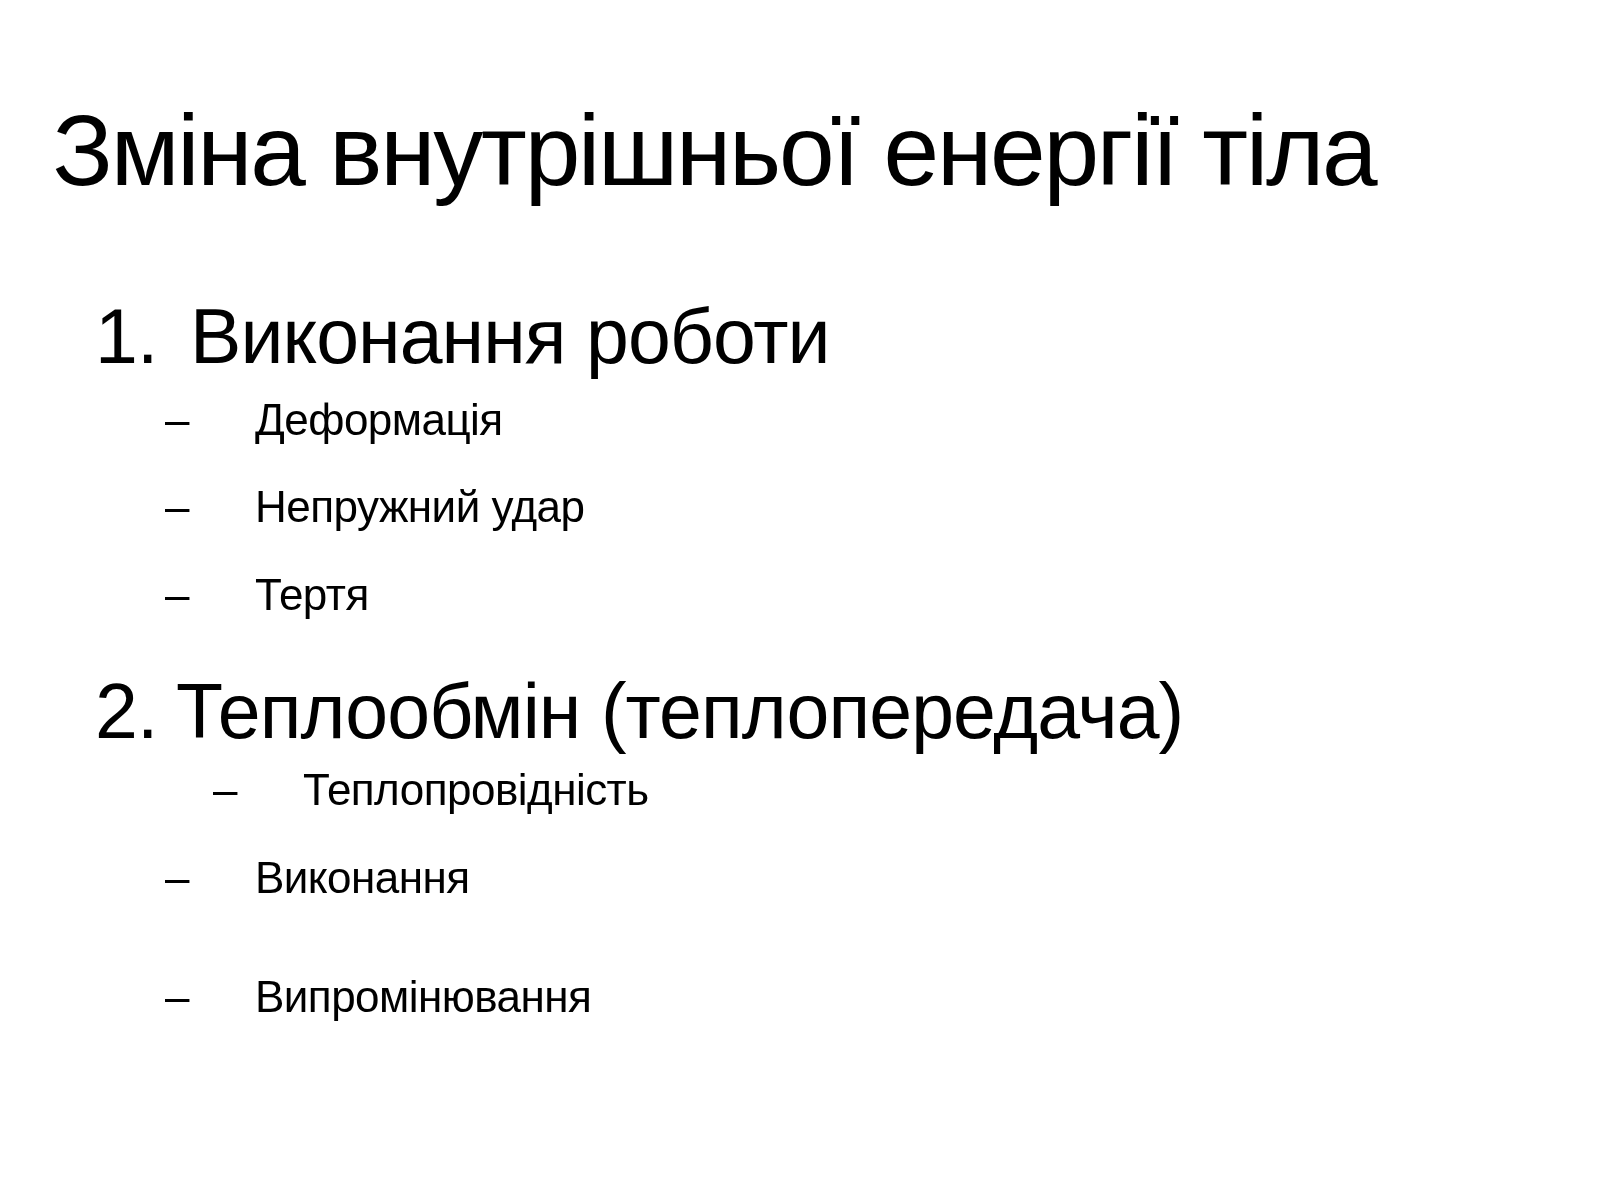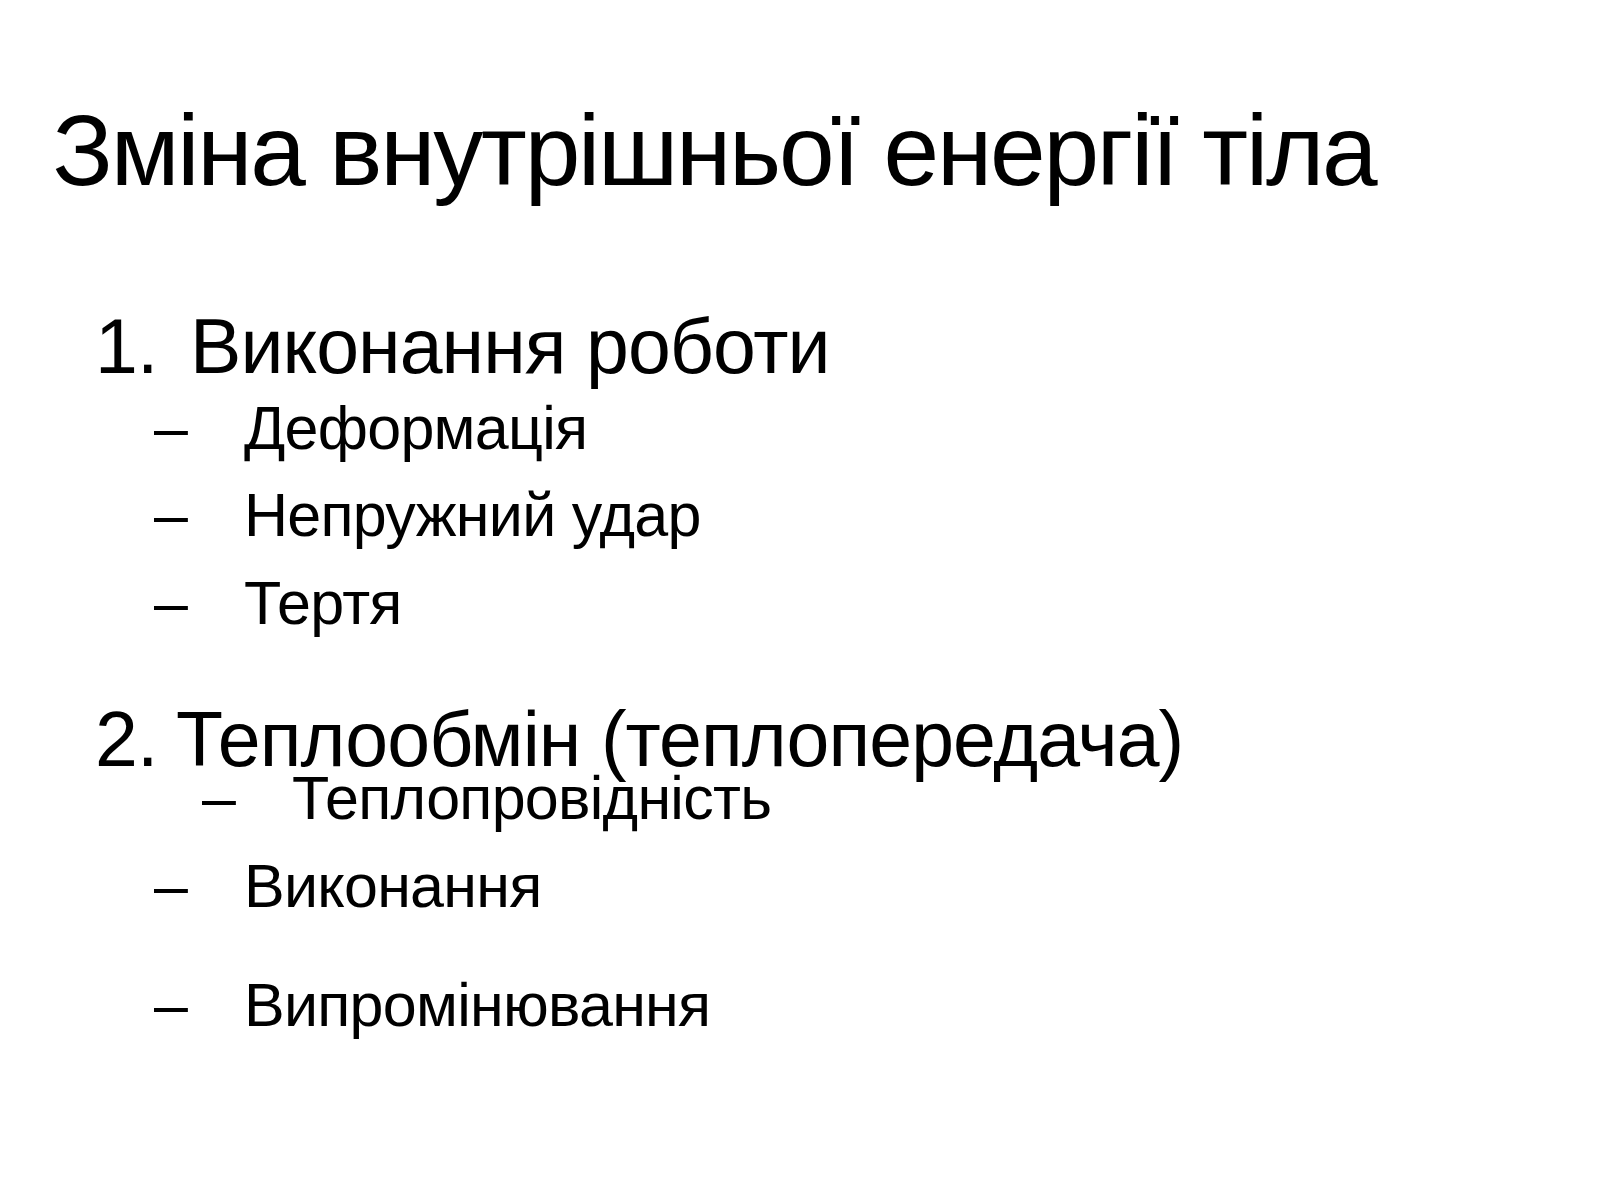--- a/index.html
+++ b/index.html
@@ -31,36 +31,36 @@
     position: absolute;
     line-height: 1;
     white-space: nowrap;
   }
   .item-line {
     font-size: 77px;
     letter-spacing: -0.012em;
     left: 95px;
   }
   .sub-line {
-    font-size: 61px;
+    font-size: 44px;
     letter-spacing: -0.012em;
-    left: 154px;
+    left: 165px;
   }
   .marker {
     display: inline-block;
   }
   .num-1 { width: 95px; }
   .num-2 { width: 81px; }
   .dash  { width: 90px; }
   
-  .pos-item1 { top: 308px; }
+  .pos-item1 { top: 298px; }
   .pos-sub1a { top: 398px; }
   .pos-sub1b { top: 485px; }
   .pos-sub1c { top: 573px; }
-  .pos-item2 { top: 673px; margin-top: 28px; }
+  .pos-item2 { top: 673px; }
   .pos-sub2a { top: 768px; margin-left: 48px; }
   .pos-sub2b { top: 856px; }
   .pos-sub2c { top: 943px; margin-top: 32px; }
 </style>
 </head>
 <body>
 
 <div class="slide">
 
   <div class="slide-title">Зміна внутрішньої енергії тіла</div>

